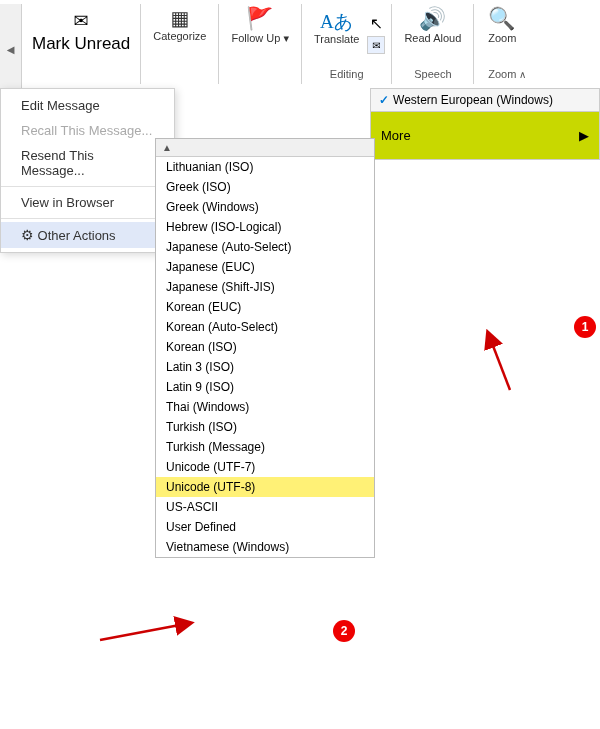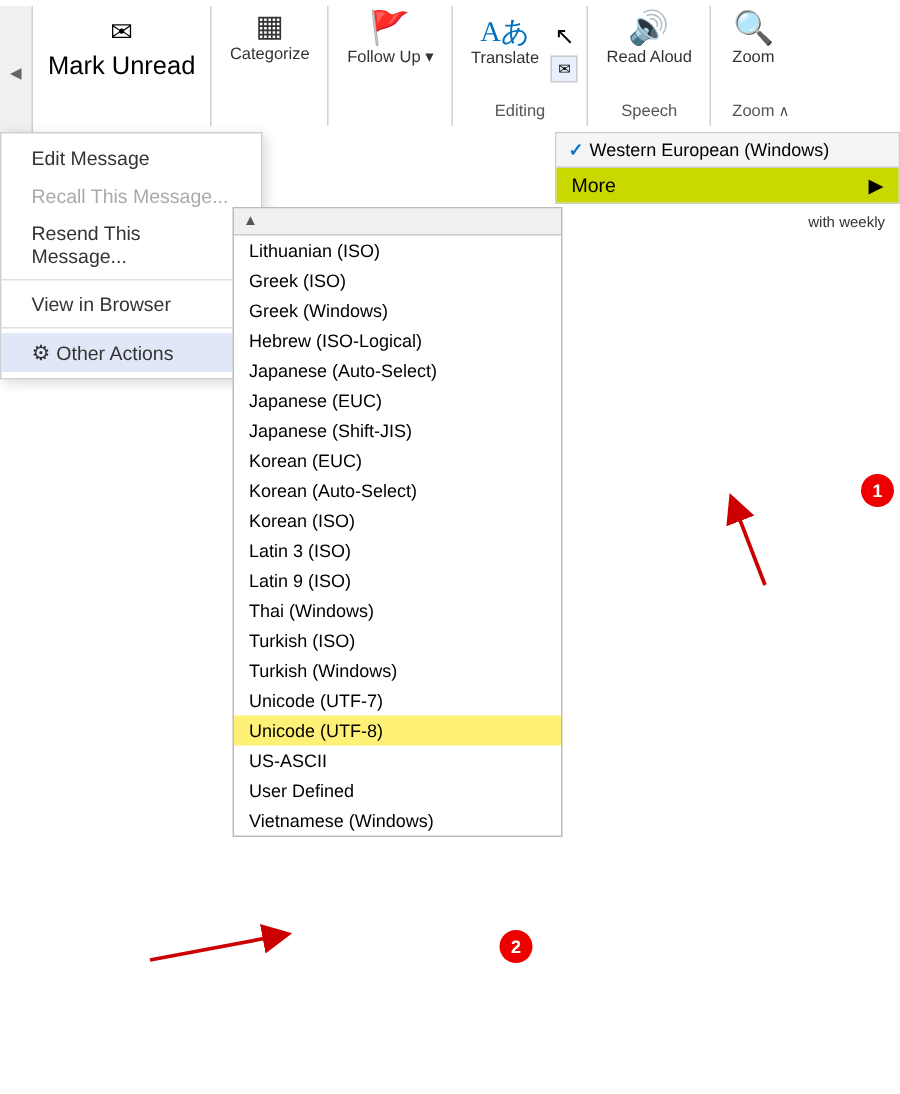--- a/index.html
+++ b/index.html
@@ -207,21 +207,21 @@
 
     .encoding-selected .checkmark {
       color: #0078d4;
       font-weight: bold;
     }
 
     .encoding-more {
       display: flex;
       align-items: center;
       justify-content: space-between;
-      padding: 4px 10px;
+      padding: 16px 10px;
       background: #c8d800;
       font-size: 13px;
       font-weight: 500;
       cursor: pointer;
     }
 
     
     .annotation-circle {
       position: absolute;
       width: 22px;
@@ -394,21 +394,21 @@
   <div class="lang-item">Japanese (Auto-Select)</div>
   <div class="lang-item">Japanese (EUC)</div>
   <div class="lang-item">Japanese (Shift-JIS)</div>
   <div class="lang-item">Korean (EUC)</div>
   <div class="lang-item">Korean (Auto-Select)</div>
   <div class="lang-item">Korean (ISO)</div>
   <div class="lang-item">Latin 3 (ISO)</div>
   <div class="lang-item">Latin 9 (ISO)</div>
   <div class="lang-item">Thai (Windows)</div>
   <div class="lang-item">Turkish (ISO)</div>
-  <div class="lang-item">Turkish (Windows)</div>
+  <div class="lang-item">Turkish (Message)</div>
   <div class="lang-item">Unicode (UTF-7)</div>
   <div class="lang-item" style="background:#fff176; font-weight:500;">Unicode (UTF-8)</div>
   <div class="lang-item">US-ASCII</div>
   <div class="lang-item">User Defined</div>
   <div class="lang-item">Vietnamese (Windows)</div>
 </div>
 
 <div class="encoding-panel">
   <div class="encoding-selected">
     <span class="checkmark">✓</span>

